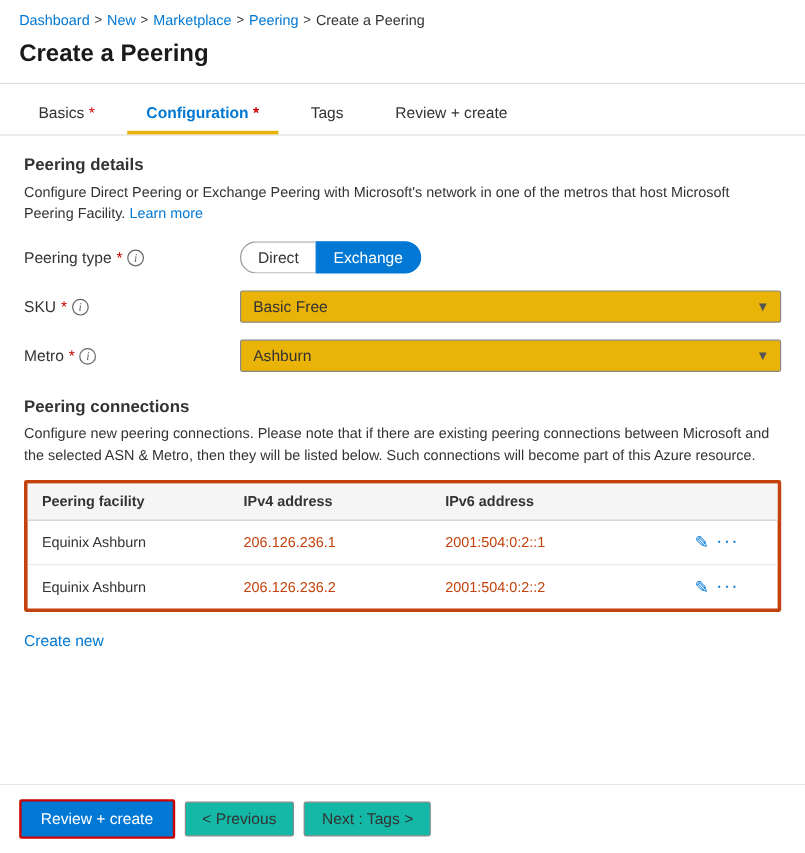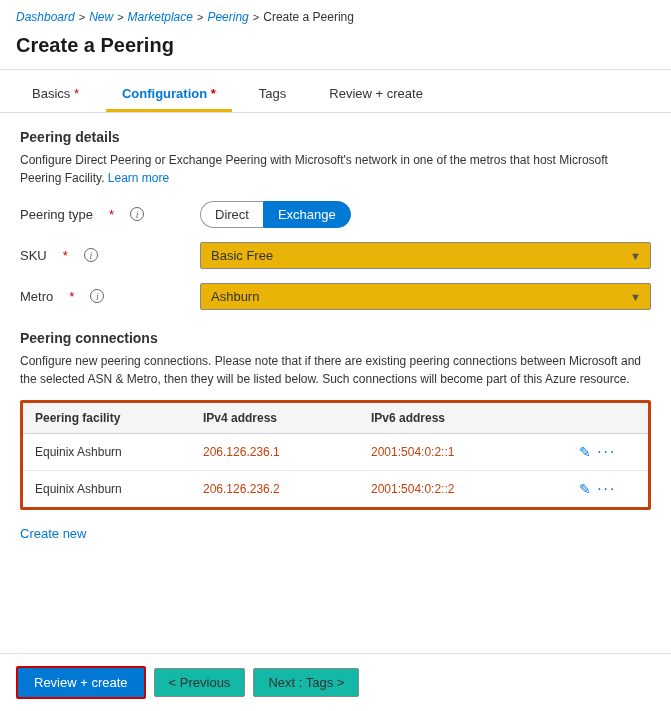--- a/index.html
+++ b/index.html
@@ -1,36 +1,36 @@
 <!DOCTYPE html>
 <html><head>
   <meta charset="utf-8">
   <style>
     * { box-sizing: border-box; margin: 0; padding: 0; }
     body { font-family: 'Segoe UI', Arial, sans-serif; font-size: 13px; color: #333; background: #fff; width: 671px; min-height: 711px; }
 
     .breadcrumb { display: flex; align-items: center; gap: 4px; padding: 10px 16px 6px; font-size: 12px; color: #0078d4; }
     .breadcrumb span { color: #333; }
-    .breadcrumb a { color: #0078d4; text-decoration: none; font-style: italic; }
+    .breadcrumb a { color: #0078d4; text-decoration: none; }
     .breadcrumb-sep { color: #555; font-size: 11px; }
 
     .page-title { font-size: 20px; font-weight: 600; padding: 4px 16px 12px; color: #1a1a1a; border-bottom: 1px solid #e0e0e0; }
 
     .tabs { display: flex; gap: 11px; padding: 0 16px; border-bottom: 1px solid #e0e0e0; margin-top: 8px; }
     .tab { padding: 8px 16px; cursor: pointer; font-size: 13px; color: #333; border-bottom: 3px solid transparent; white-space: nowrap; }
     .tab.active { color: #0078d4; border-bottom: 3px solid #eab308; font-weight: 700; }
 
     .content { padding: 16px 20px; }
 
     .section-title { font-size: 14px; font-weight: 600; margin-bottom: 6px; }
     .section-desc { font-size: 12px; color: #333; line-height: 1.5; margin-bottom: 4px; }
     .learn-more { color: #0078d4; text-decoration: none; font-size: 12px; }
 
     .form-row { display: flex; align-items: center; margin: 14px 0; }
-    .form-label { width: 180px; font-size: 13px; display: flex; align-items: flex-start; gap: 16px; }
+    .form-label { width: 180px; font-size: 13px; display: flex; align-items: flex-end; gap: 4px; }
     .info-icon { display: inline-flex; align-items: center; justify-content: center; width: 14px; height: 14px; border-radius: 50%; border: 1px solid #666; font-size: 10px; color: #666; cursor: pointer; font-style: italic; font-family: serif; }
     .form-control { flex: 1; }
 
     .toggle-group { display: flex; align-items: center; gap: 0; }
     .toggle-btn { padding: 5px 14px; border: 1px solid #999; cursor: pointer; font-size: 13px; background: #fff; color: #333; }
     .toggle-btn.left { border-radius: 16px 0 0 16px; border-right: none; }
     .toggle-btn.right { border-radius: 0 16px 16px 0; background: #0078d4; color: #fff; border-color: #0078d4; }
 
     .select-wrapper { position: relative; }
     .select-box { width: 100%; padding: 5px 32px 5px 10px; border: 1px solid #888; font-size: 13px; appearance: none; background: #eab308; cursor: pointer; color: #333; border-radius: 2px; }

